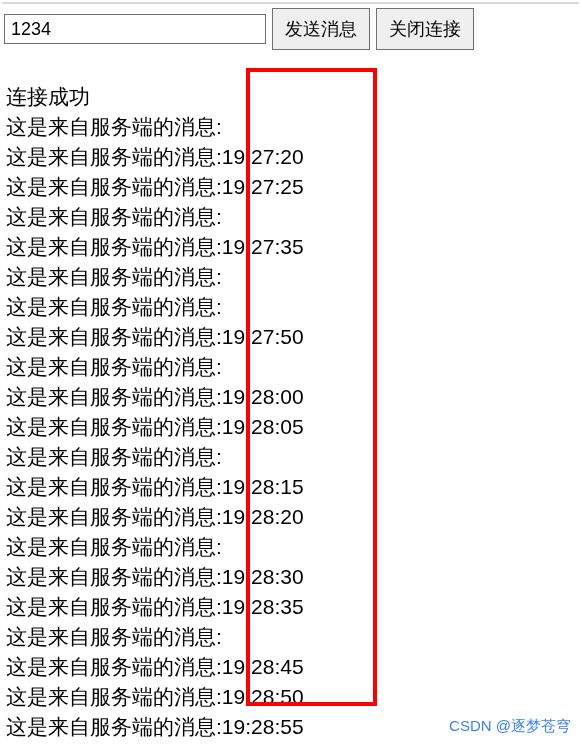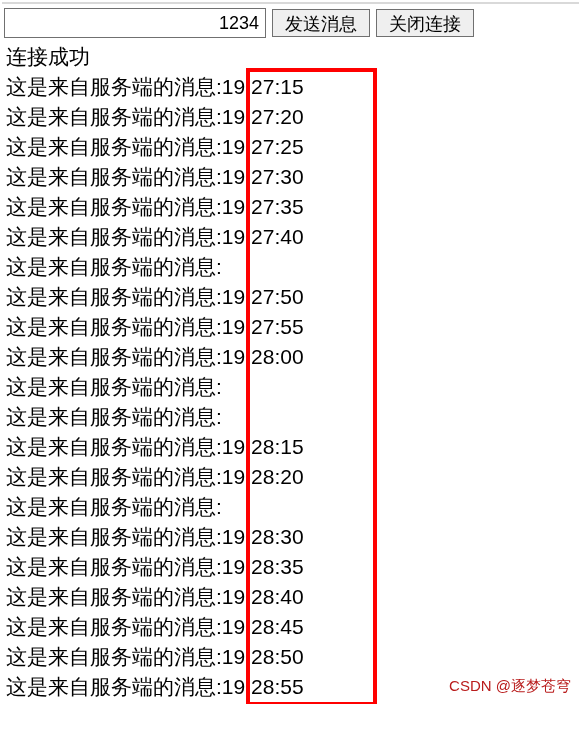--- a/index.html
+++ b/index.html
@@ -23,35 +23,35 @@
       border-top: 2px solid #d9d9d9;
     }
     .text-input {
       width: 262px;
       height: 30px;
       padding: 2px 6px;
       font-size: 18px;
       font-family: Arial, sans-serif;
       border: 1px solid #707070;
       outline: none;
-      text-align: right;
     }
     .btn {
-      height: 28px;
+      height: 42px;
       padding: 2px 12px;
       font-size: 18px;
       font-family: "Microsoft YaHei", Arial, sans-serif;
       background: #efefef;
       border: 1px solid #707070;
       cursor: pointer;
     }
     .status-line {
       padding: 0 4px;
       font-size: 21px;
       line-height: 30px;
+      margin-top: 28px;
     }
     .message-area {
       padding: 0 4px;
       text-align: right;
     }
     .message-row {
       display: flex;
       line-height: 30px;
       font-size: 21px;
     }
@@ -68,77 +68,74 @@
       left: 246px;
       top: 68px;
       width: 131px;
       height: 638px;
     }
     .watermark {
       position: absolute;
       bottom: 8px;
       right: 10px;
       font-size: 15px;
-      color: #b91c1c;
+      color: #3b82f6;
       font-family: "Microsoft YaHei", Arial, sans-serif;
     }
   </style>
 </head>
 <body>
 
 <div class="controls">
   <input type="text" class="text-input" value="1234" style="">
   <button class="btn">发送消息</button>
   <button class="btn">关闭连接</button>
 </div>
 
 <div class="status-line">连接成功</div>
 
 <div class="message-area" id="message-area">
     <div class="message-row">
       <span class="msg-prefix">这是来自服务端的消息: </span>
-      <span class="msg-time">19:27:15</span>
     </div>
     <div class="message-row">
       <span class="msg-prefix">这是来自服务端的消息: </span>
       <span class="msg-time">19:27:20</span>
     </div>
     <div class="message-row">
       <span class="msg-prefix">这是来自服务端的消息: </span>
       <span class="msg-time">19:27:25</span>
     </div>
     <div class="message-row">
       <span class="msg-prefix">这是来自服务端的消息: </span>
-      <span class="msg-time">19:27:30</span>
     </div>
     <div class="message-row">
       <span class="msg-prefix">这是来自服务端的消息: </span>
       <span class="msg-time">19:27:35</span>
     </div>
     <div class="message-row">
       <span class="msg-prefix">这是来自服务端的消息: </span>
-      <span class="msg-time">19:27:40</span>
     </div>
     <div class="message-row">
       <span class="msg-prefix">这是来自服务端的消息: </span>
     </div>
     <div class="message-row">
       <span class="msg-prefix">这是来自服务端的消息: </span>
       <span class="msg-time">19:27:50</span>
     </div>
     <div class="message-row">
       <span class="msg-prefix">这是来自服务端的消息: </span>
-      <span class="msg-time">19:27:55</span>
     </div>
     <div class="message-row">
       <span class="msg-prefix">这是来自服务端的消息: </span>
       <span class="msg-time">19:28:00</span>
     </div>
     <div class="message-row">
       <span class="msg-prefix">这是来自服务端的消息: </span>
+      <span class="msg-time">19:28:05</span>
     </div>
     <div class="message-row">
       <span class="msg-prefix">这是来自服务端的消息: </span>
     </div>
     <div class="message-row">
       <span class="msg-prefix">这是来自服务端的消息: </span>
       <span class="msg-time">19:28:15</span>
     </div>
     <div class="message-row">
       <span class="msg-prefix">这是来自服务端的消息: </span>
@@ -150,21 +147,20 @@
     <div class="message-row">
       <span class="msg-prefix">这是来自服务端的消息: </span>
       <span class="msg-time">19:28:30</span>
     </div>
     <div class="message-row">
       <span class="msg-prefix">这是来自服务端的消息: </span>
       <span class="msg-time">19:28:35</span>
     </div>
     <div class="message-row">
       <span class="msg-prefix">这是来自服务端的消息: </span>
-      <span class="msg-time">19:28:40</span>
     </div>
     <div class="message-row">
       <span class="msg-prefix">这是来自服务端的消息: </span>
       <span class="msg-time">19:28:45</span>
     </div>
     <div class="message-row">
       <span class="msg-prefix">这是来自服务端的消息: </span>
       <span class="msg-time">19:28:50</span>
     </div>
     <div class="message-row">

